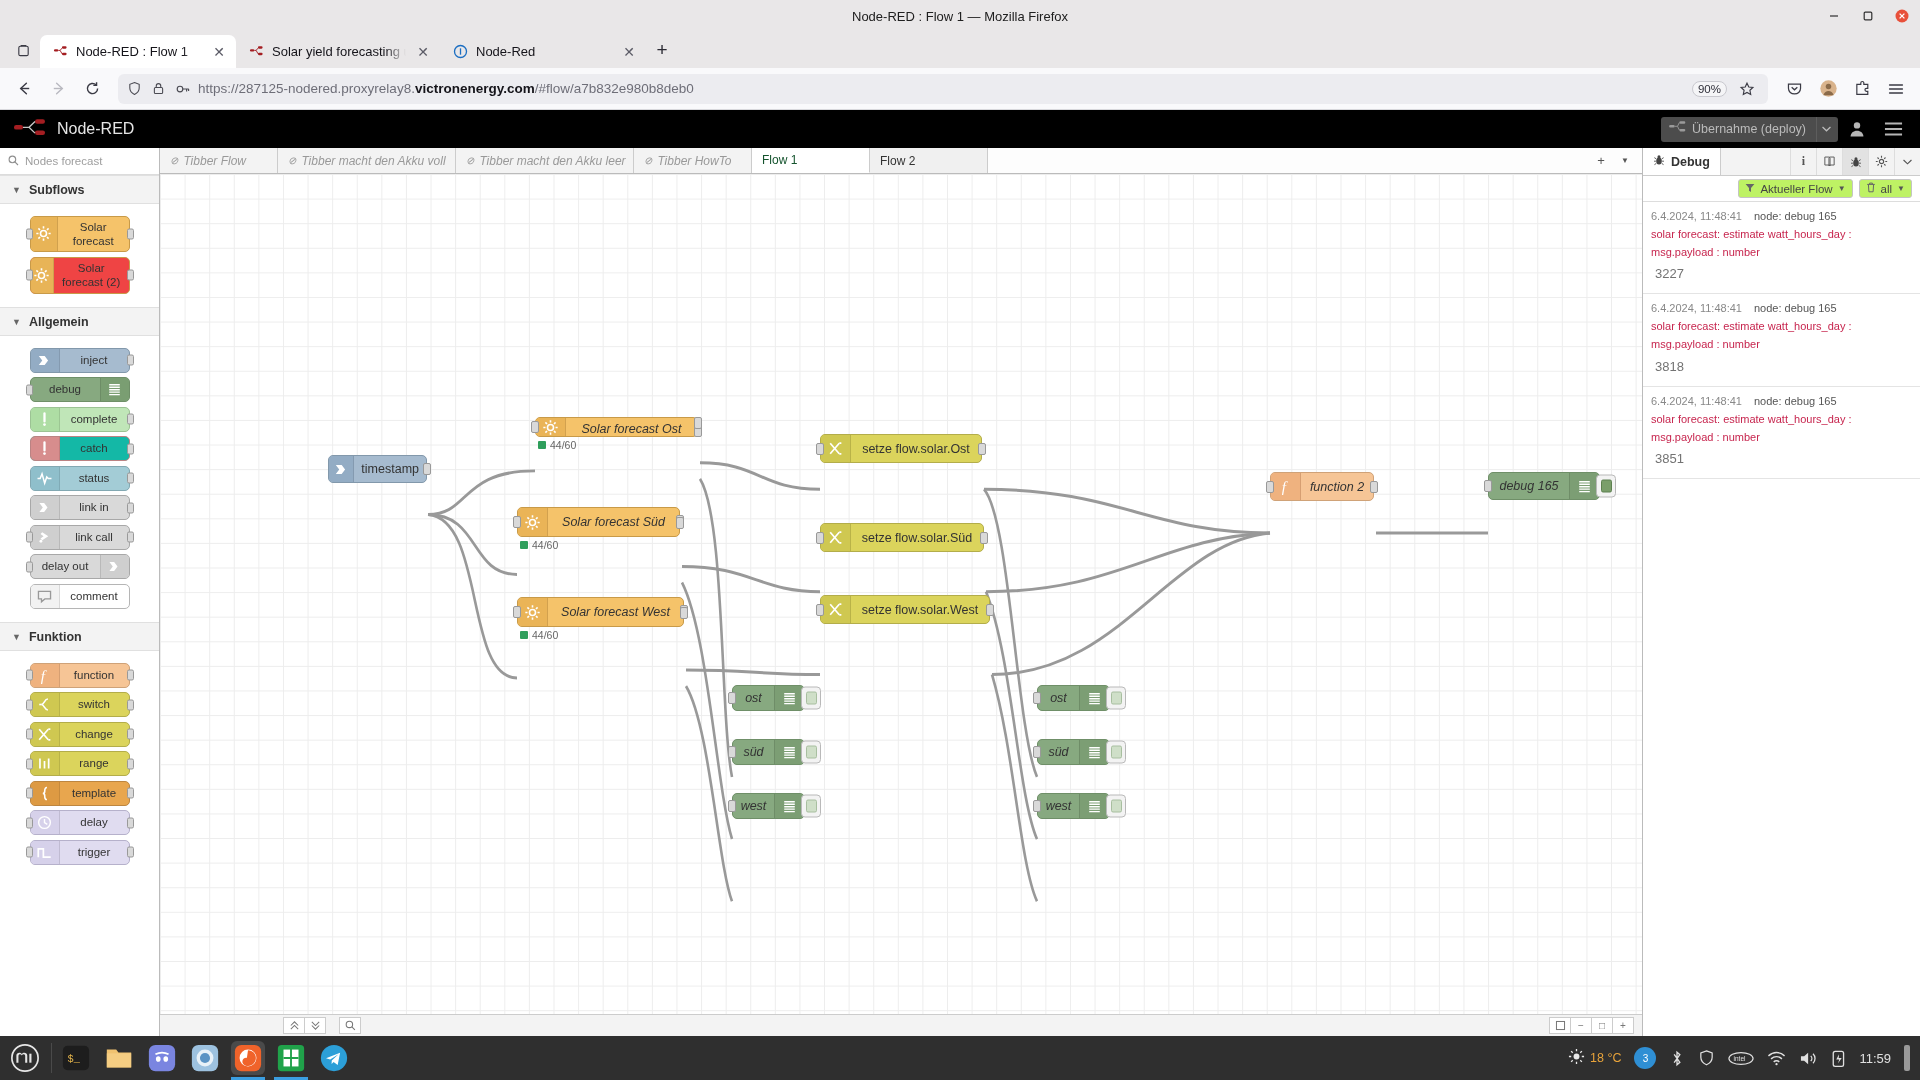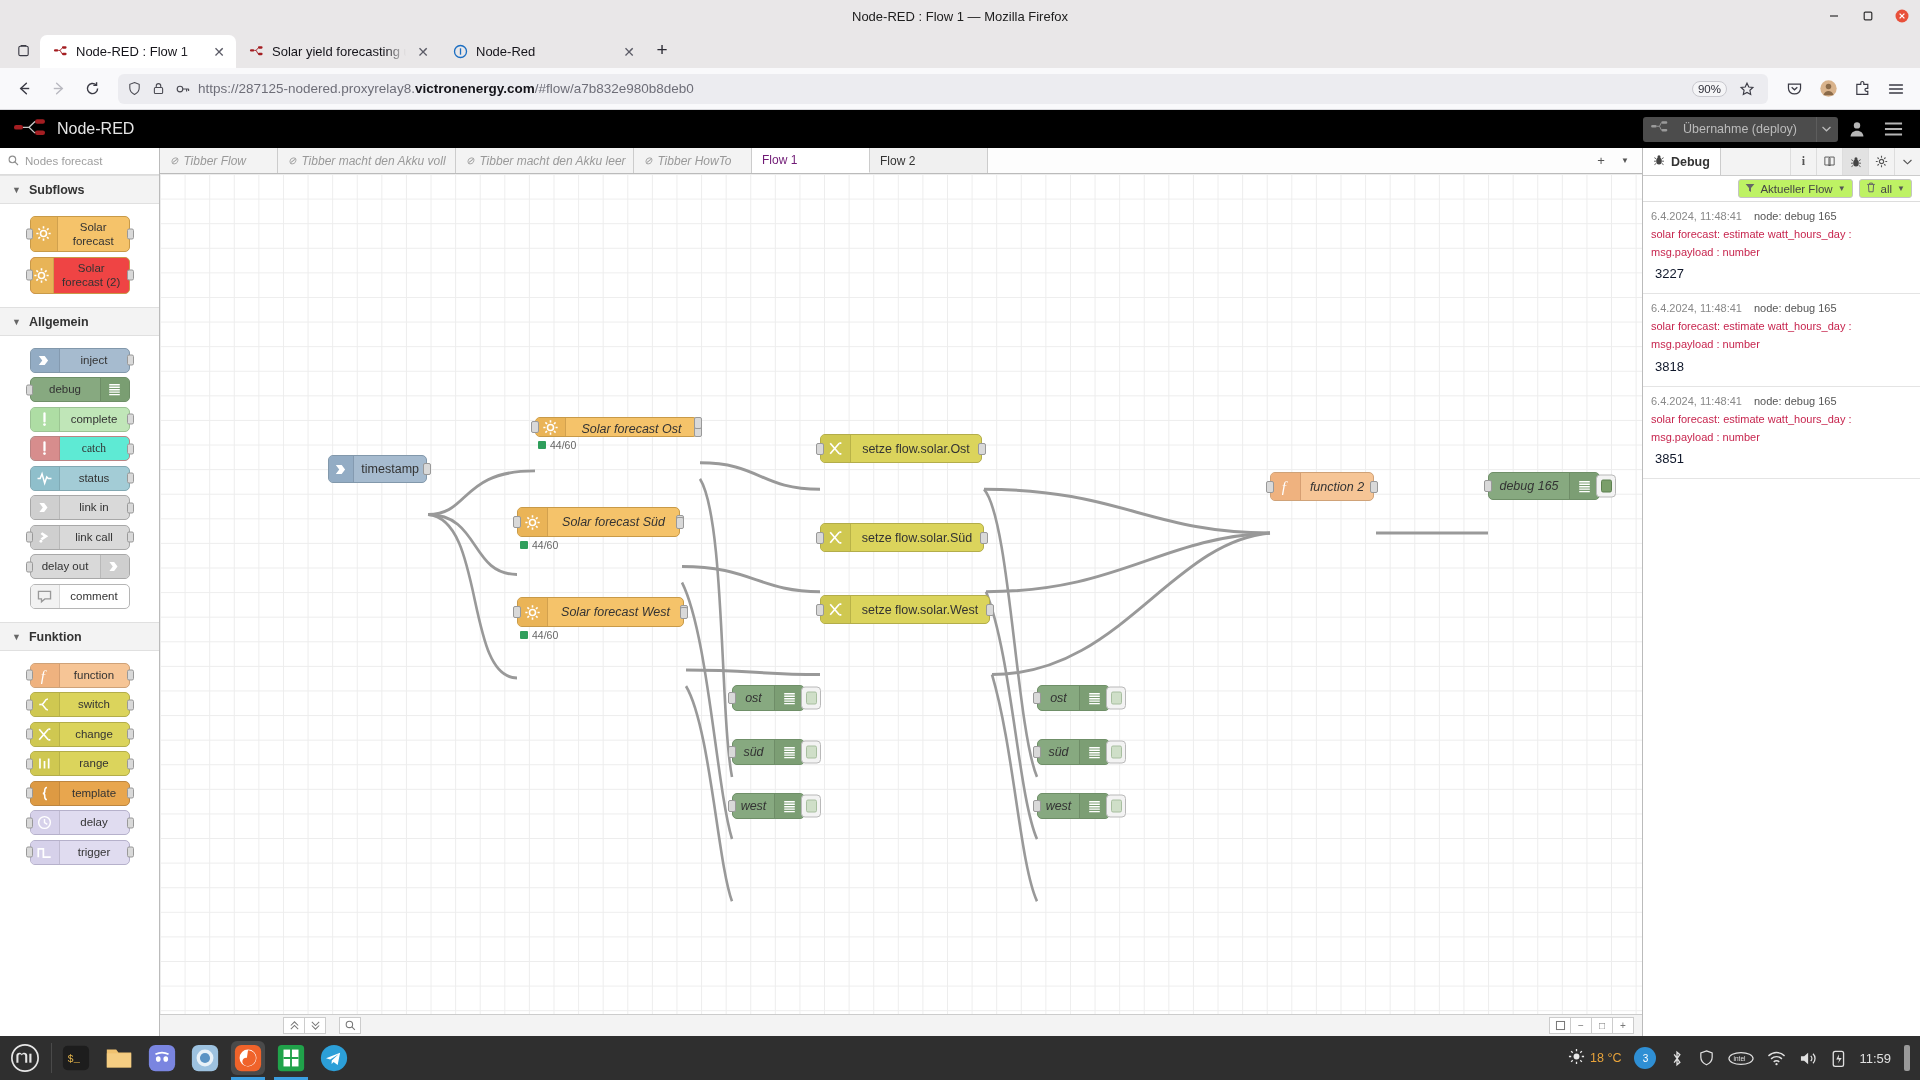--- a/index.html
+++ b/index.html
@@ -59,21 +59,21 @@
 
   
   .nr-header { height:38px; background:#000000; display:flex;
     align-items:center; padding:0 4px 0 14px; }
   .nr-logo { display:flex; align-items:center; gap:9px; }
   .nr-logo-text { color:#e5e5e5; font-size:16px; }
   .nr-header-right { margin-left:auto; display:flex; align-items:center;
     gap:2px; padding-right:6px; }
   .deploy-btn { height:25px; background:#4c4c4c; color:#bbbbbb;
     border-radius:3px; display:flex; align-items:center; font-size:12.5px;
-    padding:0 2px 0 8px; gap:15px; }
+    padding:0 2px 0 8px; gap:6px; }
   .deploy-btn .dtxt { padding-right:4px; }
   .deploy-caret { width:20px; height:25px; display:flex; align-items:center;
     justify-content:center; border-left:1px solid #5d5d5d; }
   .hdr-ico { width:34px; height:30px; display:flex; align-items:center;
     justify-content:center; color:#b5b5b5; }
 
   
   .nr-body { display:flex; height:calc(1080px - 32px - 36px - 42px - 38px - 44px); }
 
   
@@ -111,21 +111,21 @@
   
   .canvas-area { flex:1 1 auto; display:flex; flex-direction:column;
     min-width:0; background:#fff; }
   .tabbar { height:26px; background:#fdfdfd; border-bottom:1px solid #bbb;
     display:flex; align-items:stretch; }
   .ftab { min-width:118px; max-width:178px; display:flex; align-items:center;
     gap:5px; padding:0 10px; font-size:12px; border-right:1px solid #ccc;
     background:#f3f3f3; color:#999; font-style:italic;
     white-space:nowrap; overflow:hidden; }
   .ftab.normal { font-style:normal; color:#333; background:#f0f0f0; }
-  .ftab.active { background:#fff; color:#701a75; font-style:normal;
+  .ftab.active { background:#fff; color:#14532d; font-style:normal;
     border-bottom:1px solid #fff; }
   .ftab .dis { font-size:10px; }
   .tabbar-right { margin-left:auto; display:flex; align-items:center;
     gap:2px; padding-right:6px; }
   .tb-ico { width:22px; height:26px; display:flex; align-items:center;
     justify-content:center; color:#555; font-size:13px; }
 
   .canvas { flex:1 1 auto; position:relative; overflow:hidden;
     background-color:#ffffff;
     background-image:
@@ -195,21 +195,21 @@
     background:#bef264; display:flex; align-items:center; gap:5px;
     padding:0 6px; font-size:11.5px; color:#444; }
   .filt-btn .fi { color:#666; font-size:10px; }
   .filt-btn .fc { font-size:8px; color:#555; }
   .sb-msgs { flex:1 1 auto; overflow:hidden; }
   .dmsg { border-bottom:1px solid #e4e4e4; padding:6px 8px 9px 8px;
     font-size:11px; line-height:1.62; }
   .dmsg .meta { color:#888; }
   .dmsg .meta .nd { color:#555; margin-left:9px; }
   .dmsg .topic { color:#c7254e; word-wrap:break-word; }
-  .dmsg .val { color:#0f172a; font-size:13px; padding-left:4px;
+  .dmsg .val { color:#737373; font-size:13px; padding-left:4px;
     padding-top:2px; display:block; }
 
   
   .taskbar { height:44px; background:#2f2f2f; display:flex;
     align-items:center; padding:0 6px; }
   .tb-menu { width:38px; height:38px; display:flex; align-items:center;
     justify-content:center; }
   .tb-sep { width:1px; height:30px; background:#4a4a4a; margin:0 7px; }
   .tb-apps { display:flex; align-items:center; gap:9px; }
   .tb-app { width:34px; height:34px; border-radius:6px; display:flex;
@@ -493,21 +493,21 @@
                 <svg width="17" height="17" viewBox="0 0 18 18">
                   <path d="M9 2.6v8.4" stroke="#fff" stroke-width="2.4" stroke-linecap="round"></path>
                   <circle cx="9" cy="14.4" r="1.4" fill="#fff"></circle>
                 </svg>
               </span>
               <span class="pn-label">complete</span>
               <span class="port out"></span>
             </div>
           </div>
           <div class="pal-node-wrap">
-            <div class="pal-node" style="background: #5eead4; border-color: rgb(187, 131, 131); font-family: Liberation Serif, serif;">
+            <div class="pal-node" style="background: #14b8a6; border-color: rgb(187, 131, 131);">
               <span class="pn-icon " style="background:#d78d8d">
                 <svg width="17" height="17" viewBox="0 0 18 18">
                   <path d="M9 2.6v8.4" stroke="#fff" stroke-width="2.4" stroke-linecap="round"></path>
                   <circle cx="9" cy="14.4" r="1.4" fill="#fff"></circle>
                 </svg>
               </span>
               <span class="pn-label">catch</span>
               <span class="port out"></span>
             </div>
           </div>

